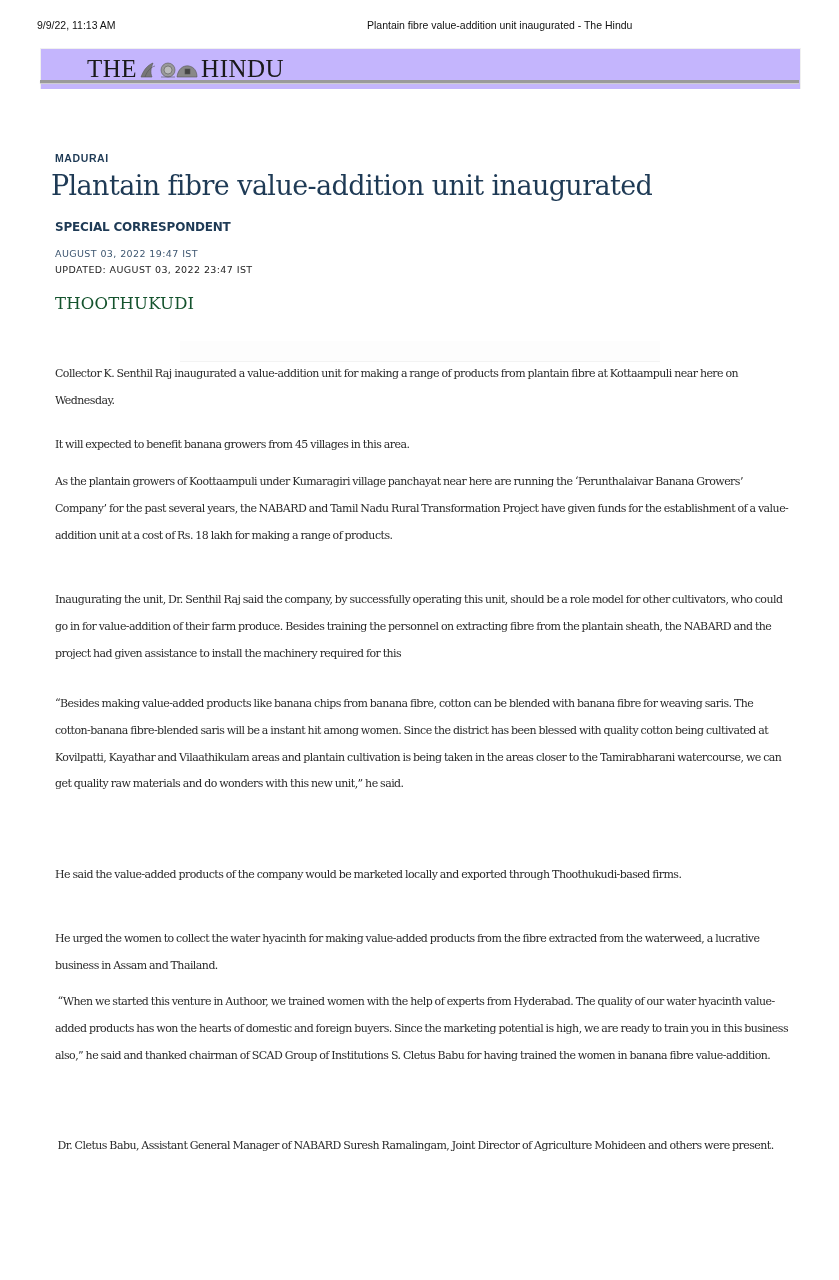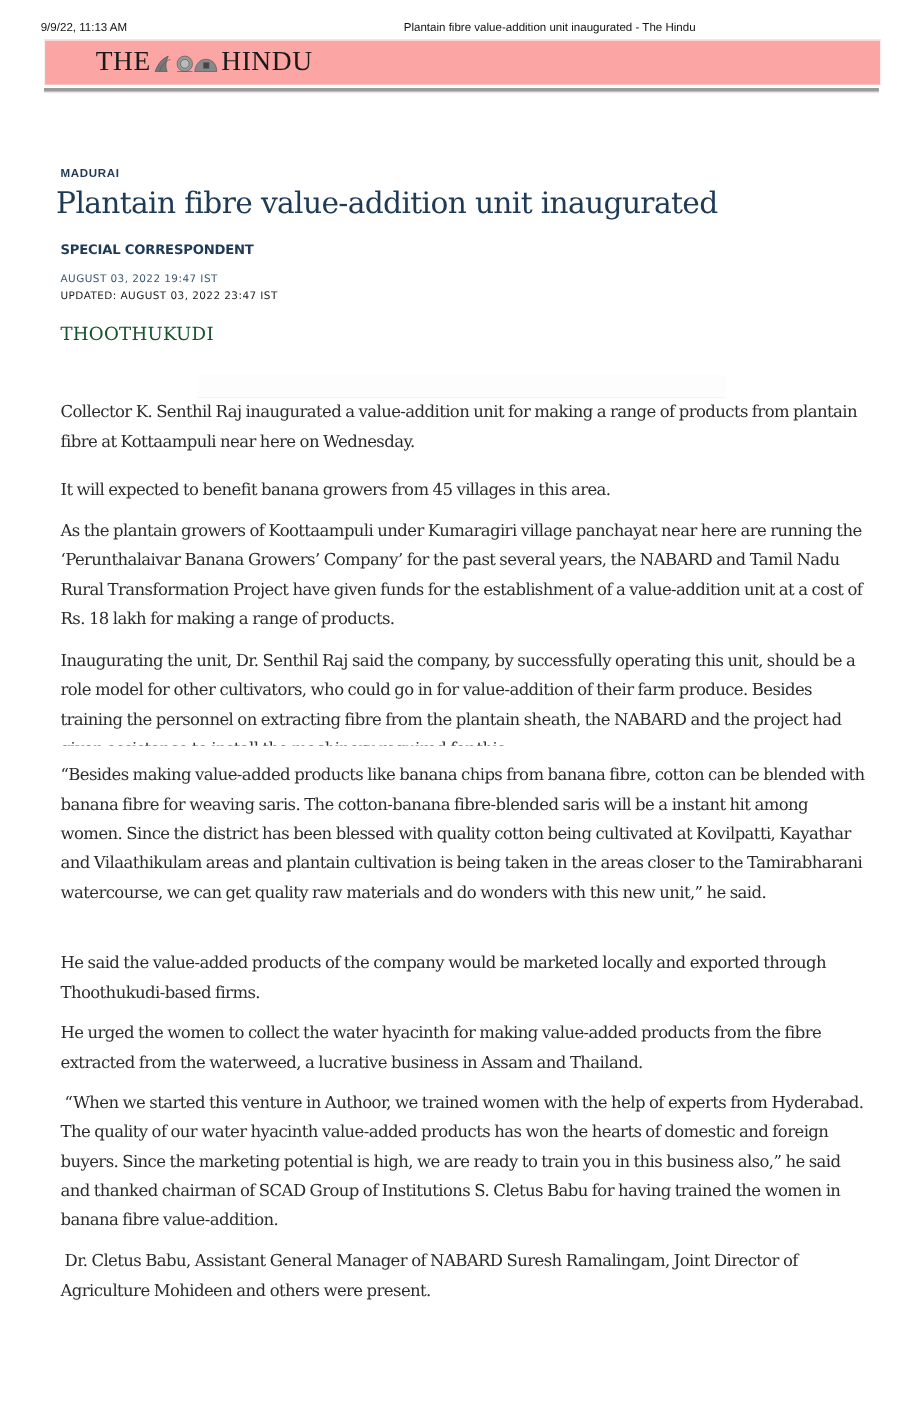--- a/index.html
+++ b/index.html
@@ -1,32 +1,32 @@
 <!DOCTYPE html>
 <html><head>
 <meta charset="utf-8">
 <style>
   html, body { margin: 0; padding: 0; background: #ffffff; }
   body { width: 839px; height: 1280px; position: relative; overflow: hidden; font-family: "DejaVu Serif", serif; color: #222; }
   .print-meta { position: absolute; top: 19px; left: 0; width: 839px; height: 14px; font-family: "Liberation Sans", sans-serif; font-size: 10.5px; color: #111; }
   .print-meta .date { position: absolute; left: 37px; }
   .print-meta .title { position: absolute; left: 343px; margin-left: 24px; }
-  .masthead { position: absolute; left: 40px; top: 36px; width: 759px; height: 40px; background: #fca5a5; border: 1px solid #f0f0f0; border-bottom: none; }
+  .masthead { position: absolute; left: 40px; top: 48px; width: 759px; height: 40px; background: #c4b5fd; border: 1px solid #f0f0f0; border-bottom: none; }
   .masthead-bar { position: absolute; left: 40px; top: 80px; width: 759px; height: 3px; background: #9a9a9a; box-shadow: 0 1px 1px #cfcfcf; }
   .logo { position: absolute; left: 46px; top: 6px; height: 28px; display: flex; align-items: center; font-family: "Liberation Serif", serif; font-size: 25px; color: #1a1a1a; letter-spacing: 0.5px; }
   .logo .emblem { display: inline-block; width: 60px; height: 20px; margin: 0 2px; }
   .kicker { position: absolute; left: 55px; top: 152px; font-family: Liberation Sans, sans-serif; font-weight: bold; font-size: 10.5px; letter-spacing: 0.6px; color: #1e3a55; }
   .headline { position: absolute; left: 51px; top: 170px; margin: 0; font-family: "DejaVu Serif", serif; font-weight: normal; font-size: 27px; letter-spacing: -0.6px; color: #1e3a55; white-space: nowrap; text-align: right; }
   .byline { position: absolute; left: 55px; top: 220px; font-family: "DejaVu Sans", sans-serif; font-weight: bold; font-size: 12px; color: #1e3a55; letter-spacing: -0.2px; }
   .dateline { position: absolute; left: 55px; font-family: "DejaVu Sans", sans-serif; font-size: 9.5px; letter-spacing: 0.4px; }
   .dateline.pub { top: 248px; color: #3d5670; }
   .dateline.upd { top: 264px; color: #222; }
   .location { position: absolute; left: 55px; top: 294px; font-family: "DejaVu Serif", serif; font-size: 16.5px; color: #14532d; letter-spacing: 0.2px; }
   .embed-placeholder { position: absolute; left: 180px; top: 341px; width: 480px; height: 20px; border-bottom: 1px solid #f3f3f3; background: #fdfdfd; }
-  .body-text { position: absolute; left: 55px; width: 735px; margin: 0; font-family: "DejaVu Serif", serif; font-size: 15px; line-height: 26.8px; color: #2a2a2a; letter-spacing: -0.55px; word-spacing: -0.5px; }
+  .body-text { position: absolute; left: 55px; width: 735px; margin: 0; font-family: "DejaVu Serif", serif; font-size: 11px; line-height: 26.8px; color: #2a2a2a; letter-spacing: -0.55px; word-spacing: -0.5px; }
   .clip { overflow: hidden; }
 </style>
 </head>
 <body>
 
 <div class="print-meta">
   <span class="date">9/9/22, 11:13 AM</span>
   <span class="title">Plantain fibre value-addition unit inaugurated - The Hindu</span>
 </div>
 

